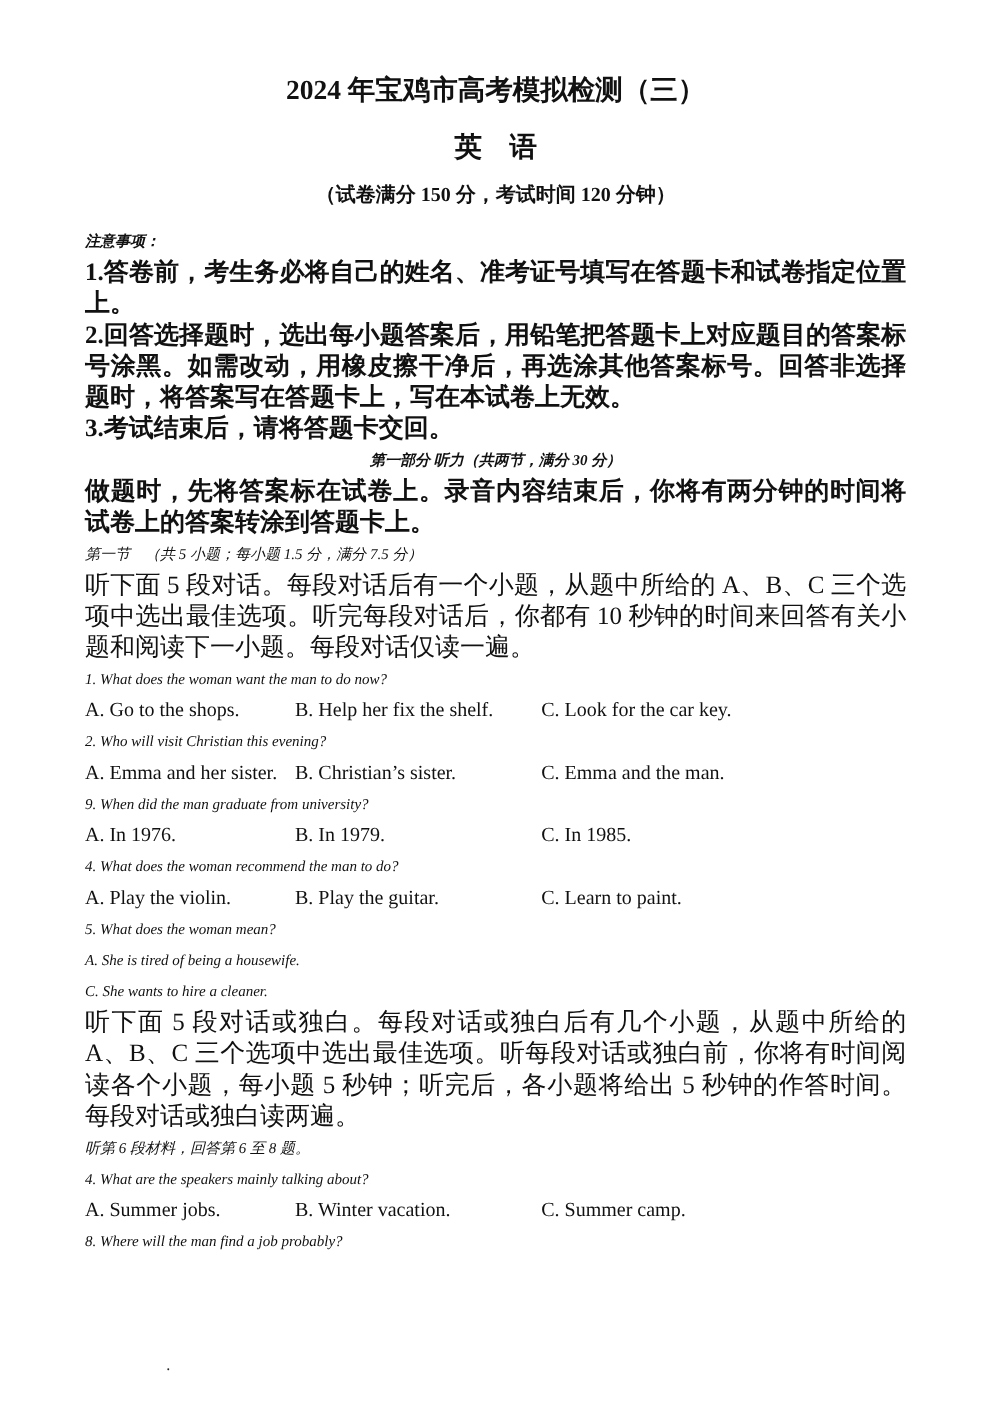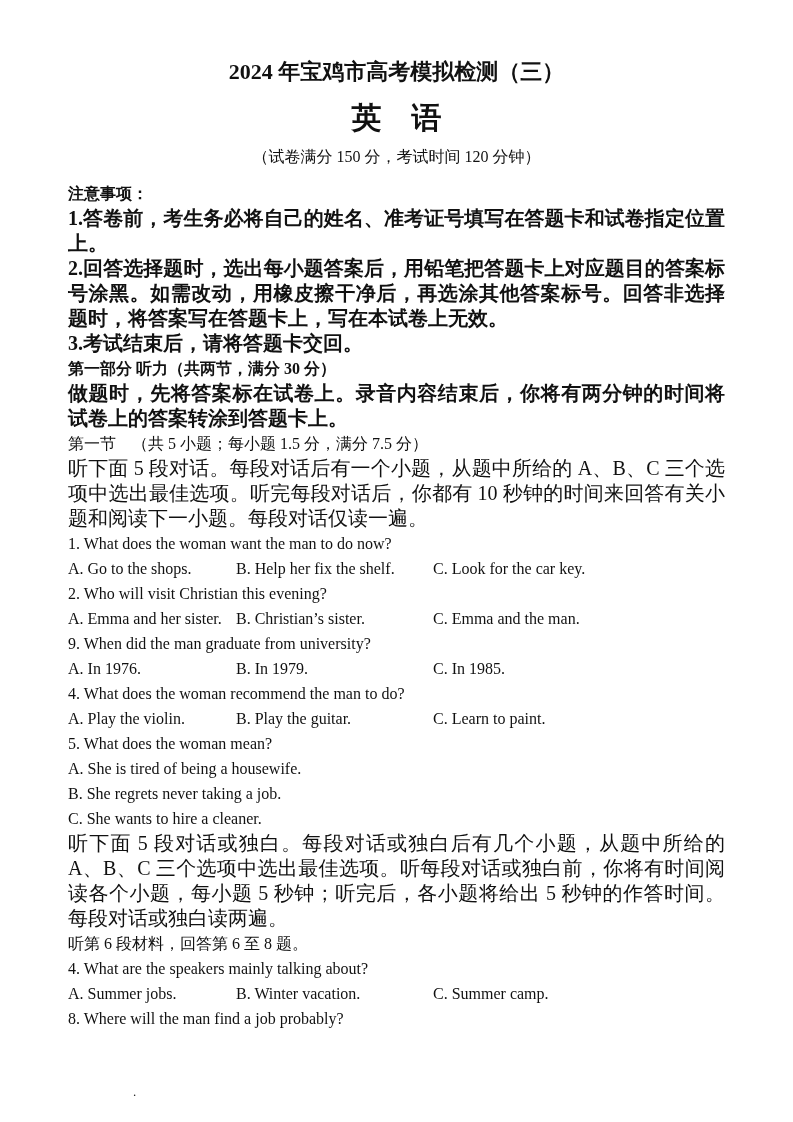--- a/index.html
+++ b/index.html
@@ -19,45 +19,46 @@
     width: 657px;
   }
   .doc-title {
     font-size: 22px;
     font-weight: 700;
     text-align: center;
     line-height: 28px;
     margin: 0 0 18px 0;
   }
   .subject-title {
-    font-size: 30px;
+    font-size: 22px;
     font-weight: 700;
     text-align: center;
     line-height: 28px;
     margin: 0 0 14px 0;
   }
   .exam-info {
     font-size: 16px;
-    font-weight: 400;
+    font-weight: 700;
     text-align: center;
     line-height: 22px;
     margin: 0 0 13px 0;
   }
   .line {
-    font-size: 16px;
+    font-size: 12px;
     line-height: 25px;
+    font-style: italic;
   }
   .para {
     font-size: 20px;
     line-height: 25px;
     text-align: justify;
     text-justify: inter-character;
   }
   .bold { font-weight: 700; }
-  .center { }
+  .center { text-align: center; }
   .opts { display: flex; font-size: 16px; line-height: 25px; }
   .opt-a { width: 168px; }
   .opt-b { width: 197px; }
   .opt-c { flex: 1; }
   .stray-mark {
     position: absolute;
     left: 133px;
     top: 1084px;
     font-size: 13px;
     color: #222;
@@ -116,21 +117,20 @@
       <div class="opts">
         <span class="opt-a">A. Play the violin.</span>
         <span class="opt-b">B. Play the guitar.</span>
         <span class="opt-c">C. Learn to paint.</span>
       </div>
     </div>
 
     <div>
       <div class="line">5. What does the woman mean?</div>
       <div class="line">A. She is tired of being a housewife.</div>
-      <div class="line">B. She regrets never taking a job.</div>
       <div class="line">C. She wants to hire a cleaner.</div>
     </div>
 
     <div class="para">听下面 5 段对话或独白。每段对话或独白后有几个小题，从题中所给的 A、B、C 三个选项中选出最佳选项。听每段对话或独白前，你将有时间阅读各个小题，每小题 5 秒钟；听完后，各小题将给出 5 秒钟的作答时间。每段对话或独白读两遍。</div>
     <div class="line">听第 6 段材料，回答第 6 至 8 题。</div>
 
     <div>
       <div class="line">4. What are the speakers mainly talking about?</div>
       <div class="opts">
         <span class="opt-a">A. Summer jobs.</span>

